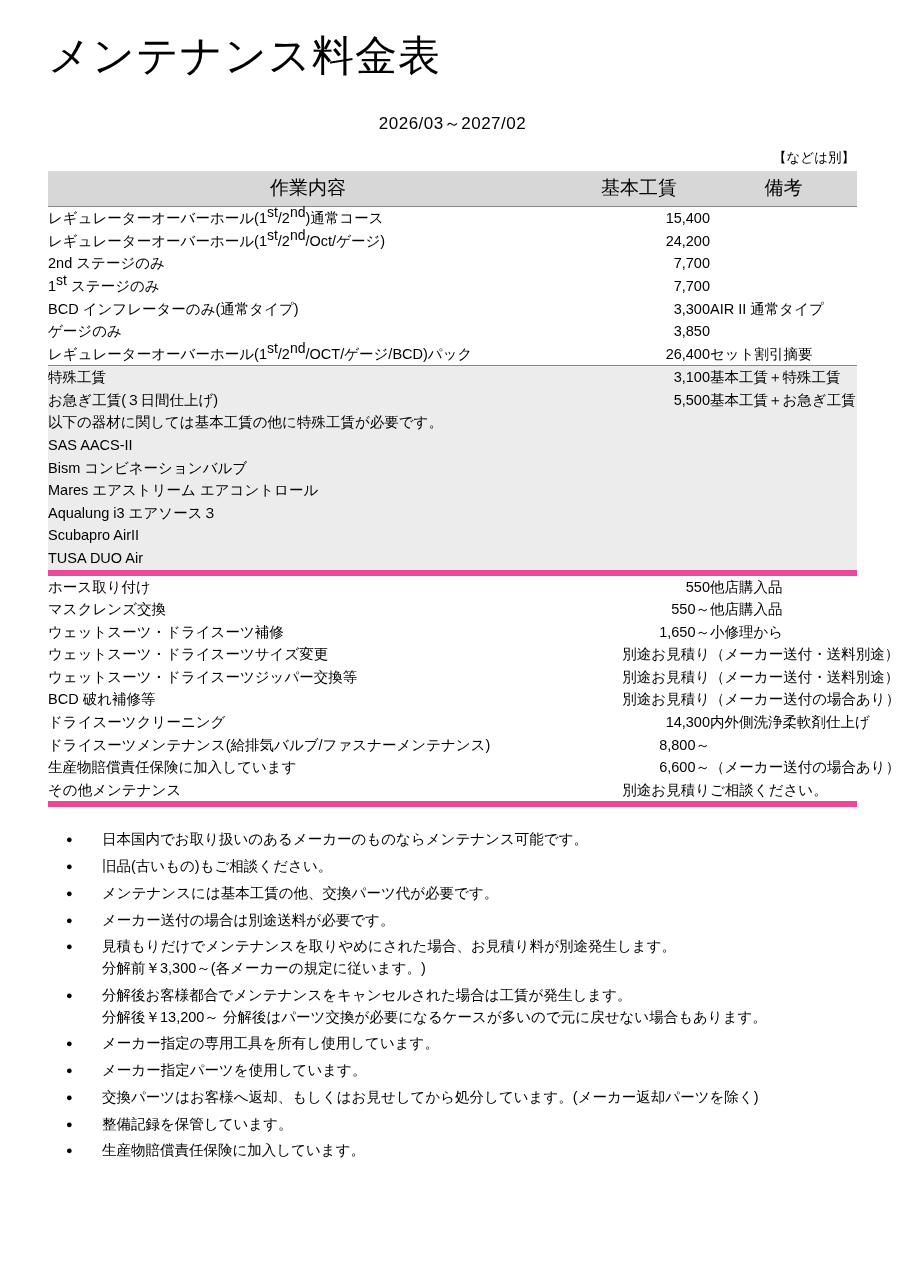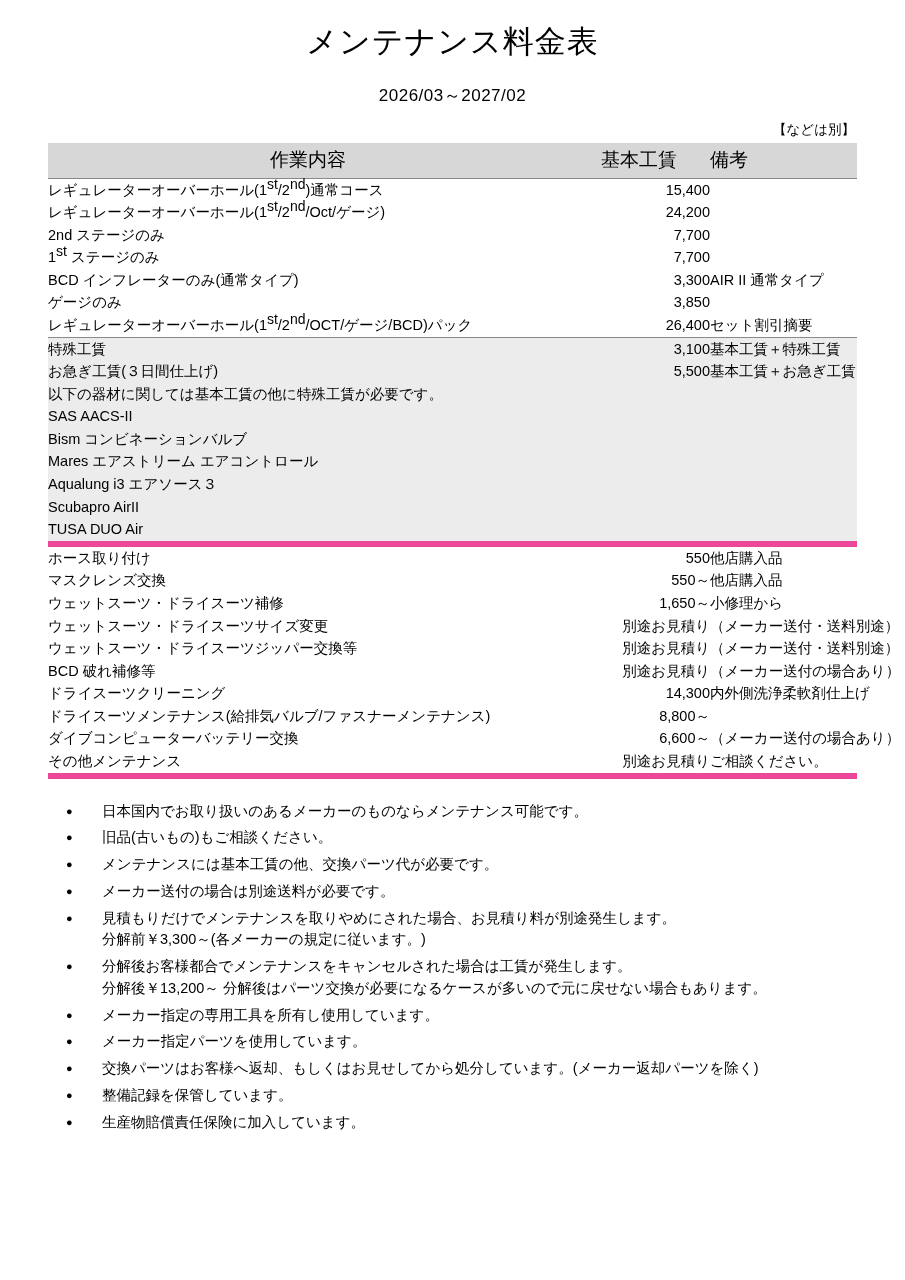--- a/index.html
+++ b/index.html
@@ -16,22 +16,22 @@
     overflow: hidden;
   }
   .page {
     width: 905px;
     height: 1280px;
     box-sizing: border-box;
     padding: 0 48px;
     position: relative;
   }
   .title {
-    text-align: center;
-    font-size: 31px;
+    text-align: left;
+    font-size: 42px;
     letter-spacing: 1px;
     font-weight: normal;
   }
   .subtitle {
     text-align: center;
     font-size: 17px;
     margin-top: 6px;
     letter-spacing: 0.5px;
   }
   .tax-note {
@@ -54,21 +54,21 @@
   table.price thead th {
     background: #d7d7d7;
     font-size: 19px;
     font-weight: normal;
     padding: 4px 0 5px 0;
     text-align: center;
     border: none;
   }
   table.price thead th.work { text-align: center; }
   table.price thead th.fee { text-align: center; }
-  table.price thead th.note { text-align: left; }
+  table.price thead th.note { text-align: center; }
 
   table.price td {
     font-size: 14.5px;
     padding: 1px 0 1px 0;
     vertical-align: top;
     line-height: 1.42;
   }
   td.work { padding-left: 6px; }
   td.fee  { text-align: right; padding-right: 14px; white-space: nowrap; }
   td.note { padding-left: 4px; white-space: nowrap; }
@@ -250,21 +250,21 @@
           <td class="work">ドライスーツクリーニング</td>
           <td class="fee">14,300</td>
           <td class="note">内外側洗浄柔軟剤仕上げ</td>
         </tr>
         <tr>
           <td class="work">ドライスーツメンテナンス(給排気バルブ/ファスナーメンテナンス)</td>
           <td class="fee">8,800～</td>
           <td class="note"></td>
         </tr>
         <tr>
-          <td class="work">ダイブコンピューターバッテリー交換</td>
+          <td class="work">生産物賠償責任保険に加入しています</td>
           <td class="fee">6,600～</td>
           <td class="note">（メーカー送付の場合あり）</td>
         </tr>
         <tr class="botline">
           <td class="work">その他メンテナンス</td>
           <td class="fee">別途お見積り</td>
           <td class="note">ご相談ください。</td>
         </tr>
       </tbody>
   </table>

